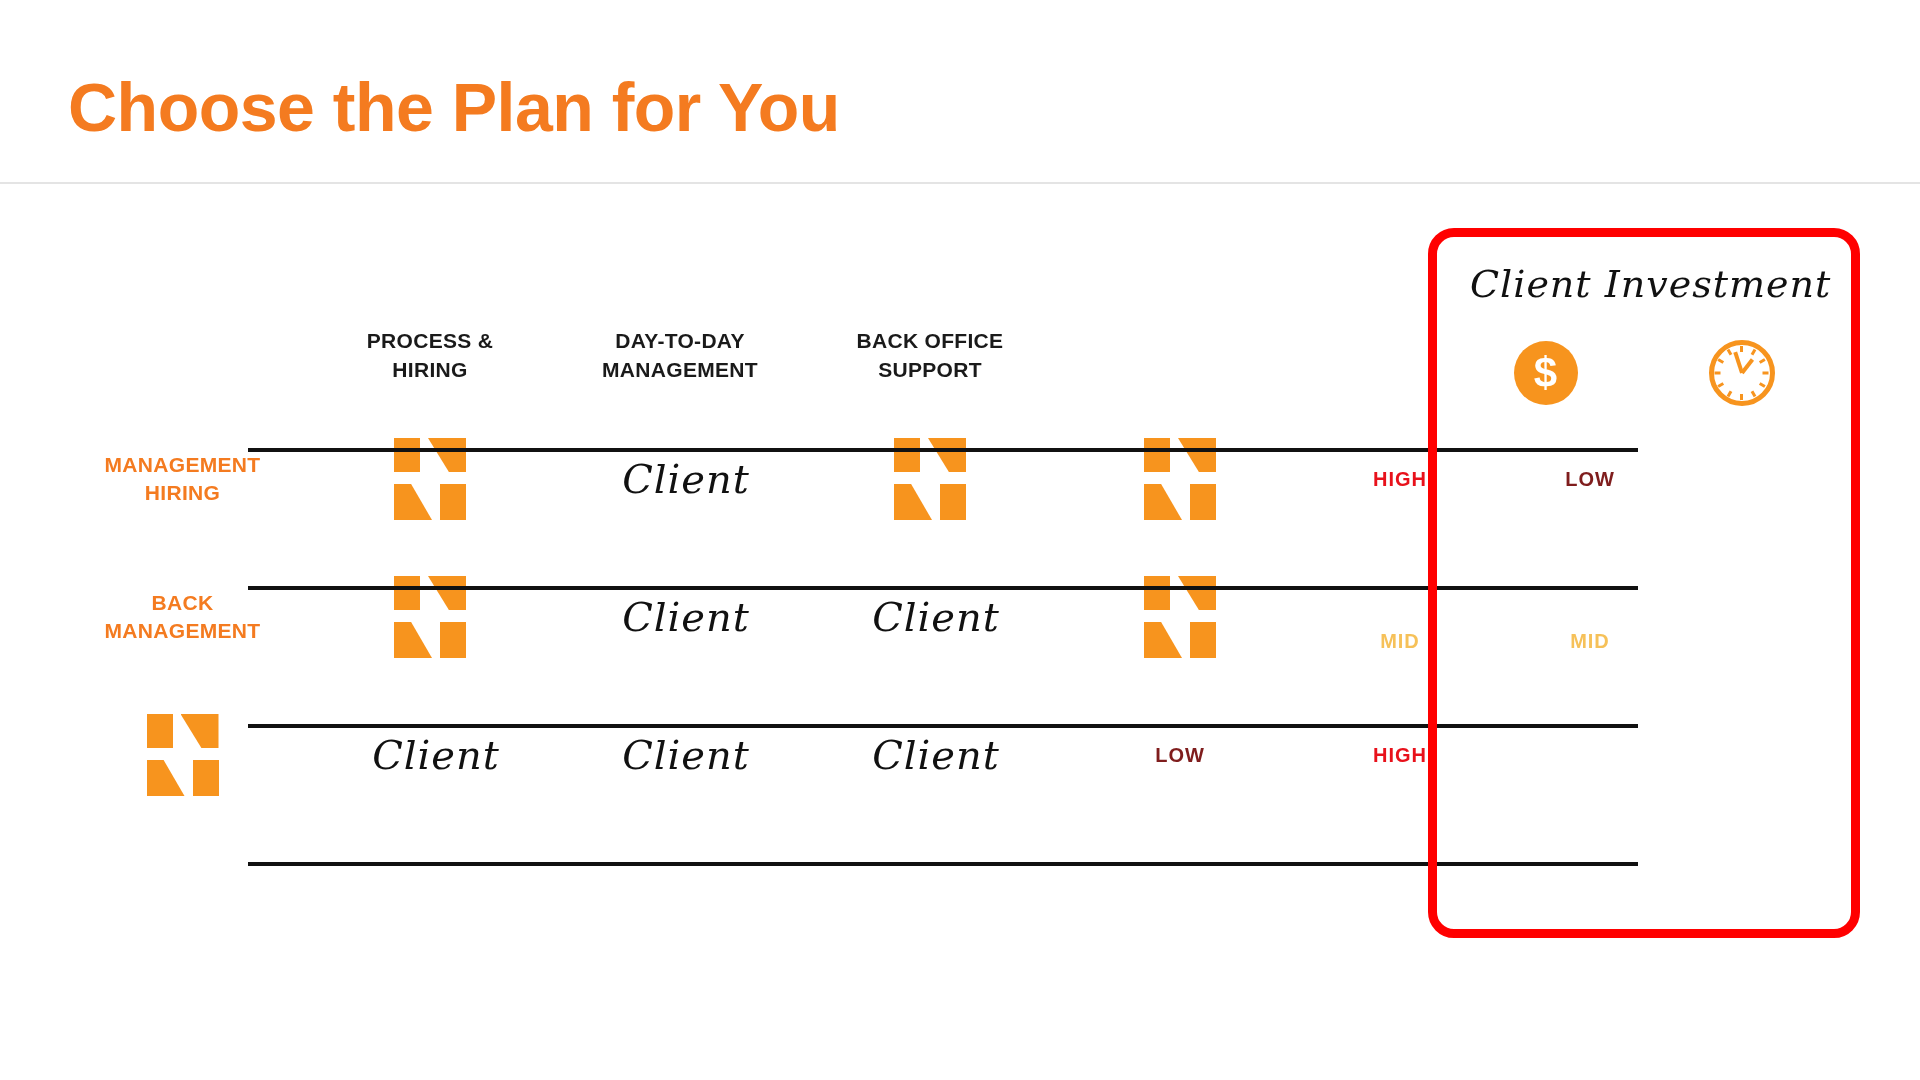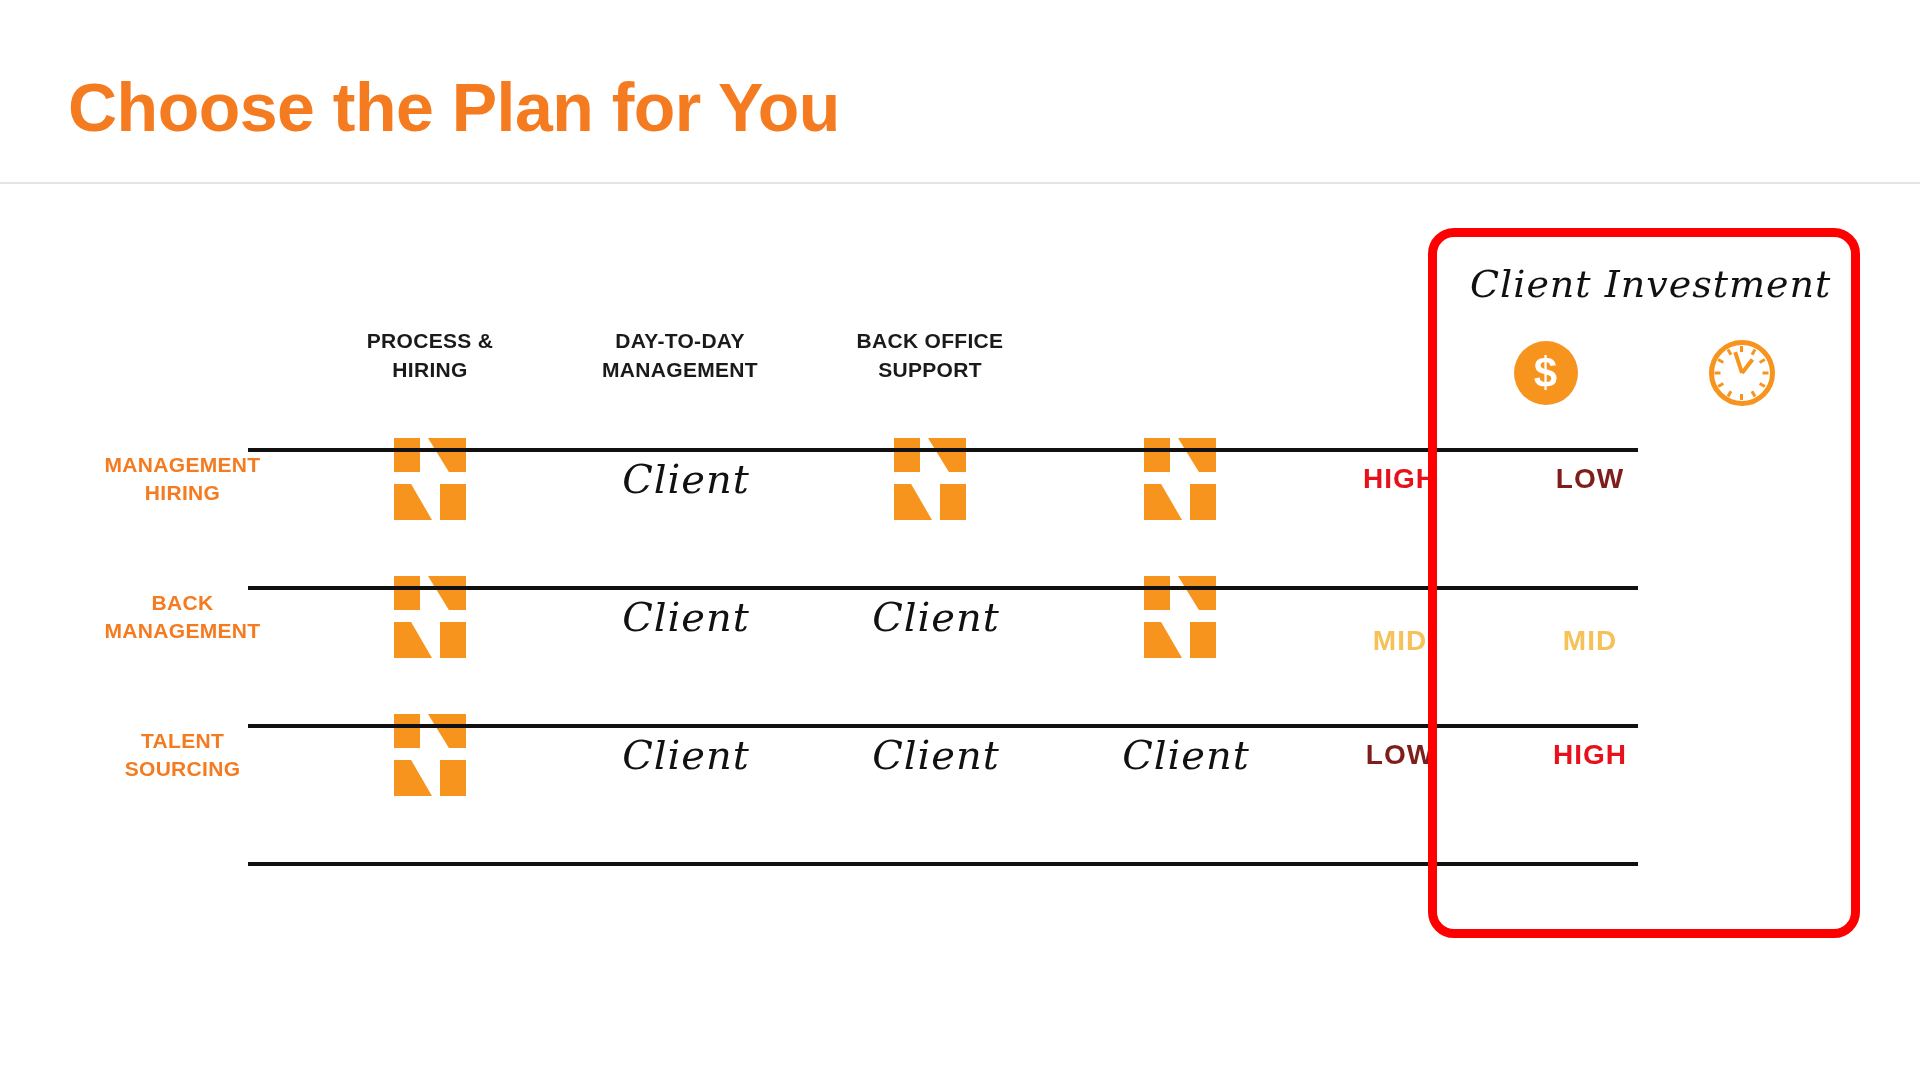--- a/index.html
+++ b/index.html
@@ -153,21 +153,21 @@
     transform-origin: bottom center;
   }
   .clock .hand-h { width: 4px; height: 17px; left: 26px; top: 11px; transform: rotate(38deg); }
   .clock .hand-m { width: 4px; height: 22px; left: 26px; top: 6px;  transform: rotate(-18deg); }
   .clock .tick {
     position: absolute; width: 3px; height: 6px; background:#F7941E;
     left: 26.5px; top: 1px; transform-origin: 1.5px 27px;
   }
 
   .lvl {
-    font-size: 28px;
+    font-size: 20px;
     font-weight: bold;
     letter-spacing: 1px;
   }
   .lvl.high { color: #E8111B; }
   .lvl.low  { color: #7f1d1d; }
   .lvl.mid  { color: #F6C159; margin-top: 48px; }
 
   .icons-row {
     position: absolute;
     left: 1448px;
@@ -280,24 +280,20 @@
       </div>
       <div class="cell">
         <span class="lvl mid">MID</span>
       </div>
       <div class="cell">
         <span class="lvl mid">MID</span>
       </div>
     </div>
 
     <div class="grid">
-      <div class="row-label">
-        <div>TALENT</div>
-        <div>SOURCING</div>
-      </div>
       <div class="cell">
         <span class="nmark">
             <i class="b1"></i>
             <i class="b2"></i>
             <i class="b3"></i>
             <i class="b4"></i>
           </span>
       </div>
       <div class="cell">
         <span class="client-script">Client</span>

